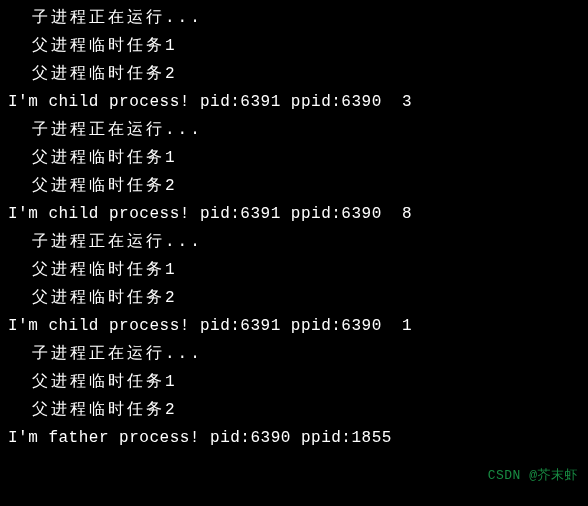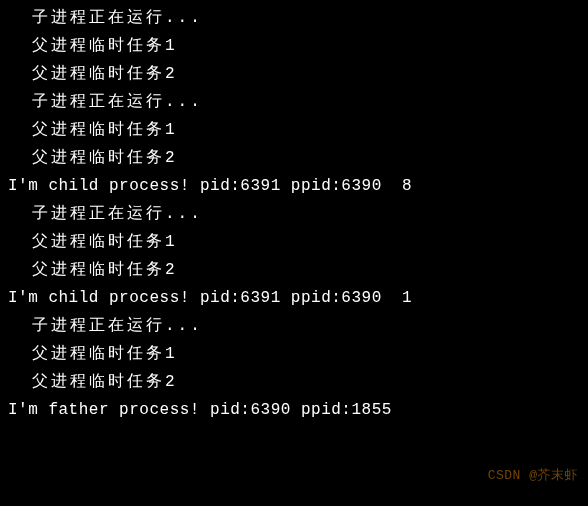--- a/index.html
+++ b/index.html
@@ -24,33 +24,34 @@
       letter-spacing: 0.5px;
     }
     .cjk {
       letter-spacing: 3px;
       margin-left: 24px;
     }
     .watermark {
       position: absolute;
       right: 10px;
       bottom: 18px;
-      color: #a16207;
+      color: #22c55e;
       font-size: 13px;
       letter-spacing: 0.5px;
       opacity: 0.7;
     }
   </style>
 </head>
 <body>
 
 <div id="terminal">
     <div class="line"><span class="cjk">子进程正在运行...</span></div>
     <div class="line"><span class="cjk">父进程临时任务1</span></div>
     <div class="line"><span class="cjk">父进程临时任务2</span></div>
+    <div class="line">I'm child process! pid:6391 ppid:6390  3</div>
     <div class="line"><span class="cjk">子进程正在运行...</span></div>
     <div class="line"><span class="cjk">父进程临时任务1</span></div>
     <div class="line"><span class="cjk">父进程临时任务2</span></div>
     <div class="line">I'm child process! pid:6391 ppid:6390  8</div>
     <div class="line"><span class="cjk">子进程正在运行...</span></div>
     <div class="line"><span class="cjk">父进程临时任务1</span></div>
     <div class="line"><span class="cjk">父进程临时任务2</span></div>
     <div class="line">I'm child process! pid:6391 ppid:6390  1</div>
     <div class="line"><span class="cjk">子进程正在运行...</span></div>
     <div class="line"><span class="cjk">父进程临时任务1</span></div>

